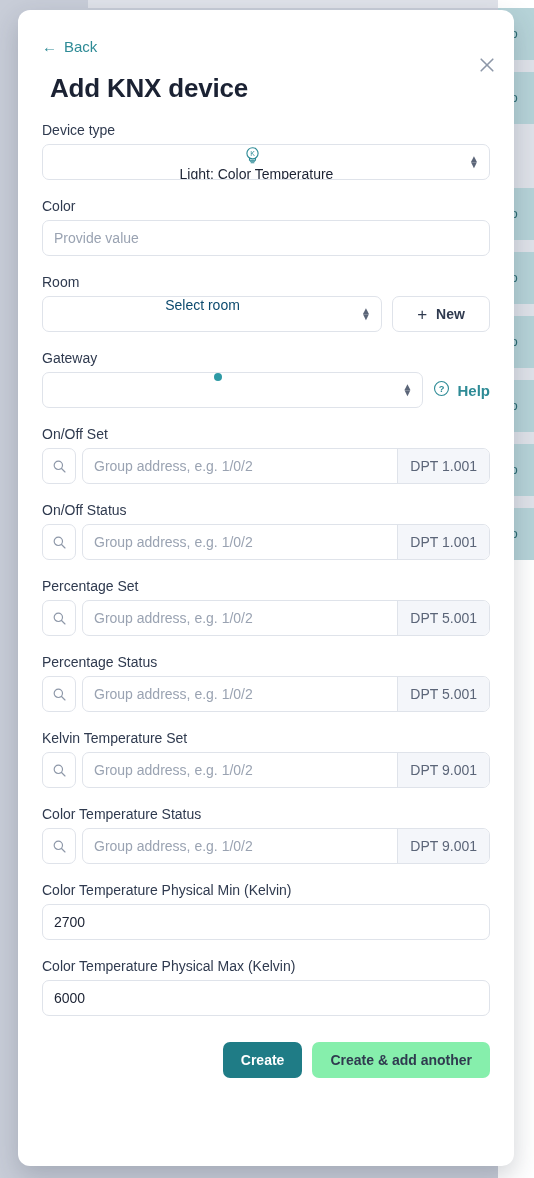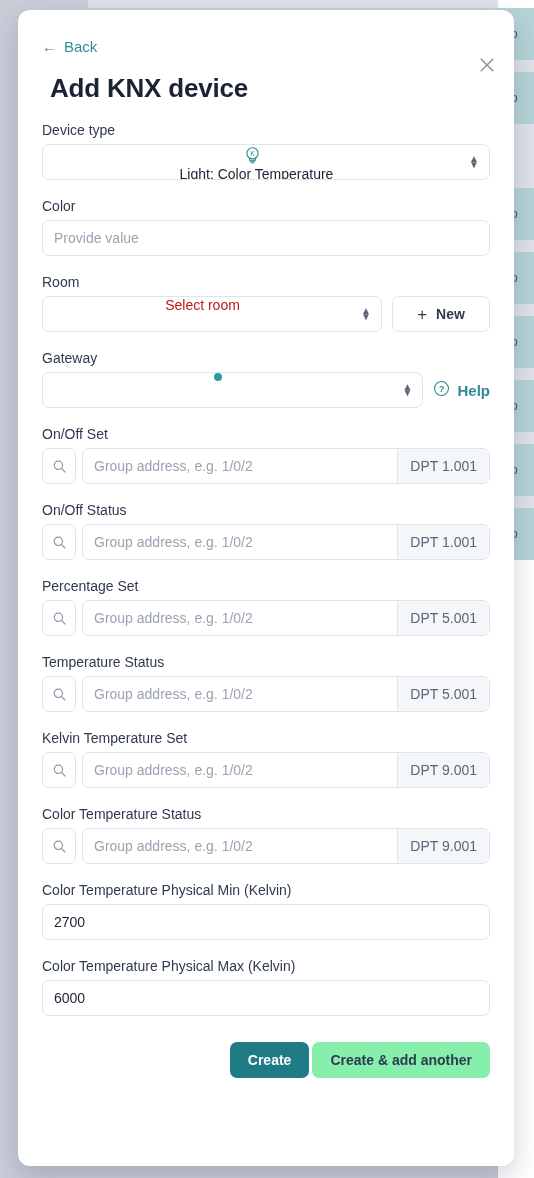--- a/index.html
+++ b/index.html
@@ -113,21 +113,21 @@
   }
   .select-box .chev {
     position: absolute; right: 10px; top: 50%;
     transform: translateY(-50%);
     color: #5b6578;
     display: flex; flex-direction: column; align-items: center;
     line-height: 0.62;
     font-size: 10px;
   }
   .select-value { flex: 1; overflow: hidden; white-space: nowrap; }
-  .select-value.placeholder { color: #b91c1c; }
+  .select-value.placeholder { color: #0c4a6e; }
 
   
   #device-type-select .bulb {
     width: 21px; height: 21px; margin-right: 9px; flex: none;
   }
 
   
   .text-input {
     width: 100%;
     padding: 0 11px;
@@ -192,21 +192,21 @@
     padding: 0 12px;
     background: #f4f6fa;
     border-left: 1px solid #dfe3ea;
     font-size: 14px;
     color: #5b6578;
     white-space: nowrap;
   }
 
   
   #footer {
-    display: flex; justify-content: flex-end; gap: 3px;
+    display: flex; justify-content: flex-end; gap: 10px;
     margin-top: 26px;
   }
   .btn {
     height: 36px; border-radius: 7px;
     display: flex; align-items: center; justify-content: center;
     padding: 0 18px;
     font-size: 14px; font-weight: bold;
     cursor: pointer;
     border: none;
     white-space: nowrap;
@@ -346,21 +346,21 @@
             <svg width="15" height="15" viewBox="0 0 18 18" aria-hidden="true">
               <circle cx="7.6" cy="7.6" r="5" fill="none" stroke="#8d97a8" stroke-width="1.4"></circle>
               <path d="M11.4 11.4 L15.6 15.6" stroke="#8d97a8" stroke-width="1.4" stroke-linecap="round"></path>
             </svg>
           </div>
           <div class="ga-main">
             <div class="ga-input">Group address, e.g. 1/0/2</div>
             <div class="ga-dpt">DPT 5.001</div>
           </div>
         </div>
-        <div class="field-label">Temperature Status</div>
+        <div class="field-label">Percentage Status</div>
         <div class="ga-row">
           <div class="ga-search">
             <svg width="15" height="15" viewBox="0 0 18 18" aria-hidden="true">
               <circle cx="7.6" cy="7.6" r="5" fill="none" stroke="#8d97a8" stroke-width="1.4"></circle>
               <path d="M11.4 11.4 L15.6 15.6" stroke="#8d97a8" stroke-width="1.4" stroke-linecap="round"></path>
             </svg>
           </div>
           <div class="ga-main">
             <div class="ga-input">Group address, e.g. 1/0/2</div>
             <div class="ga-dpt">DPT 5.001</div>

